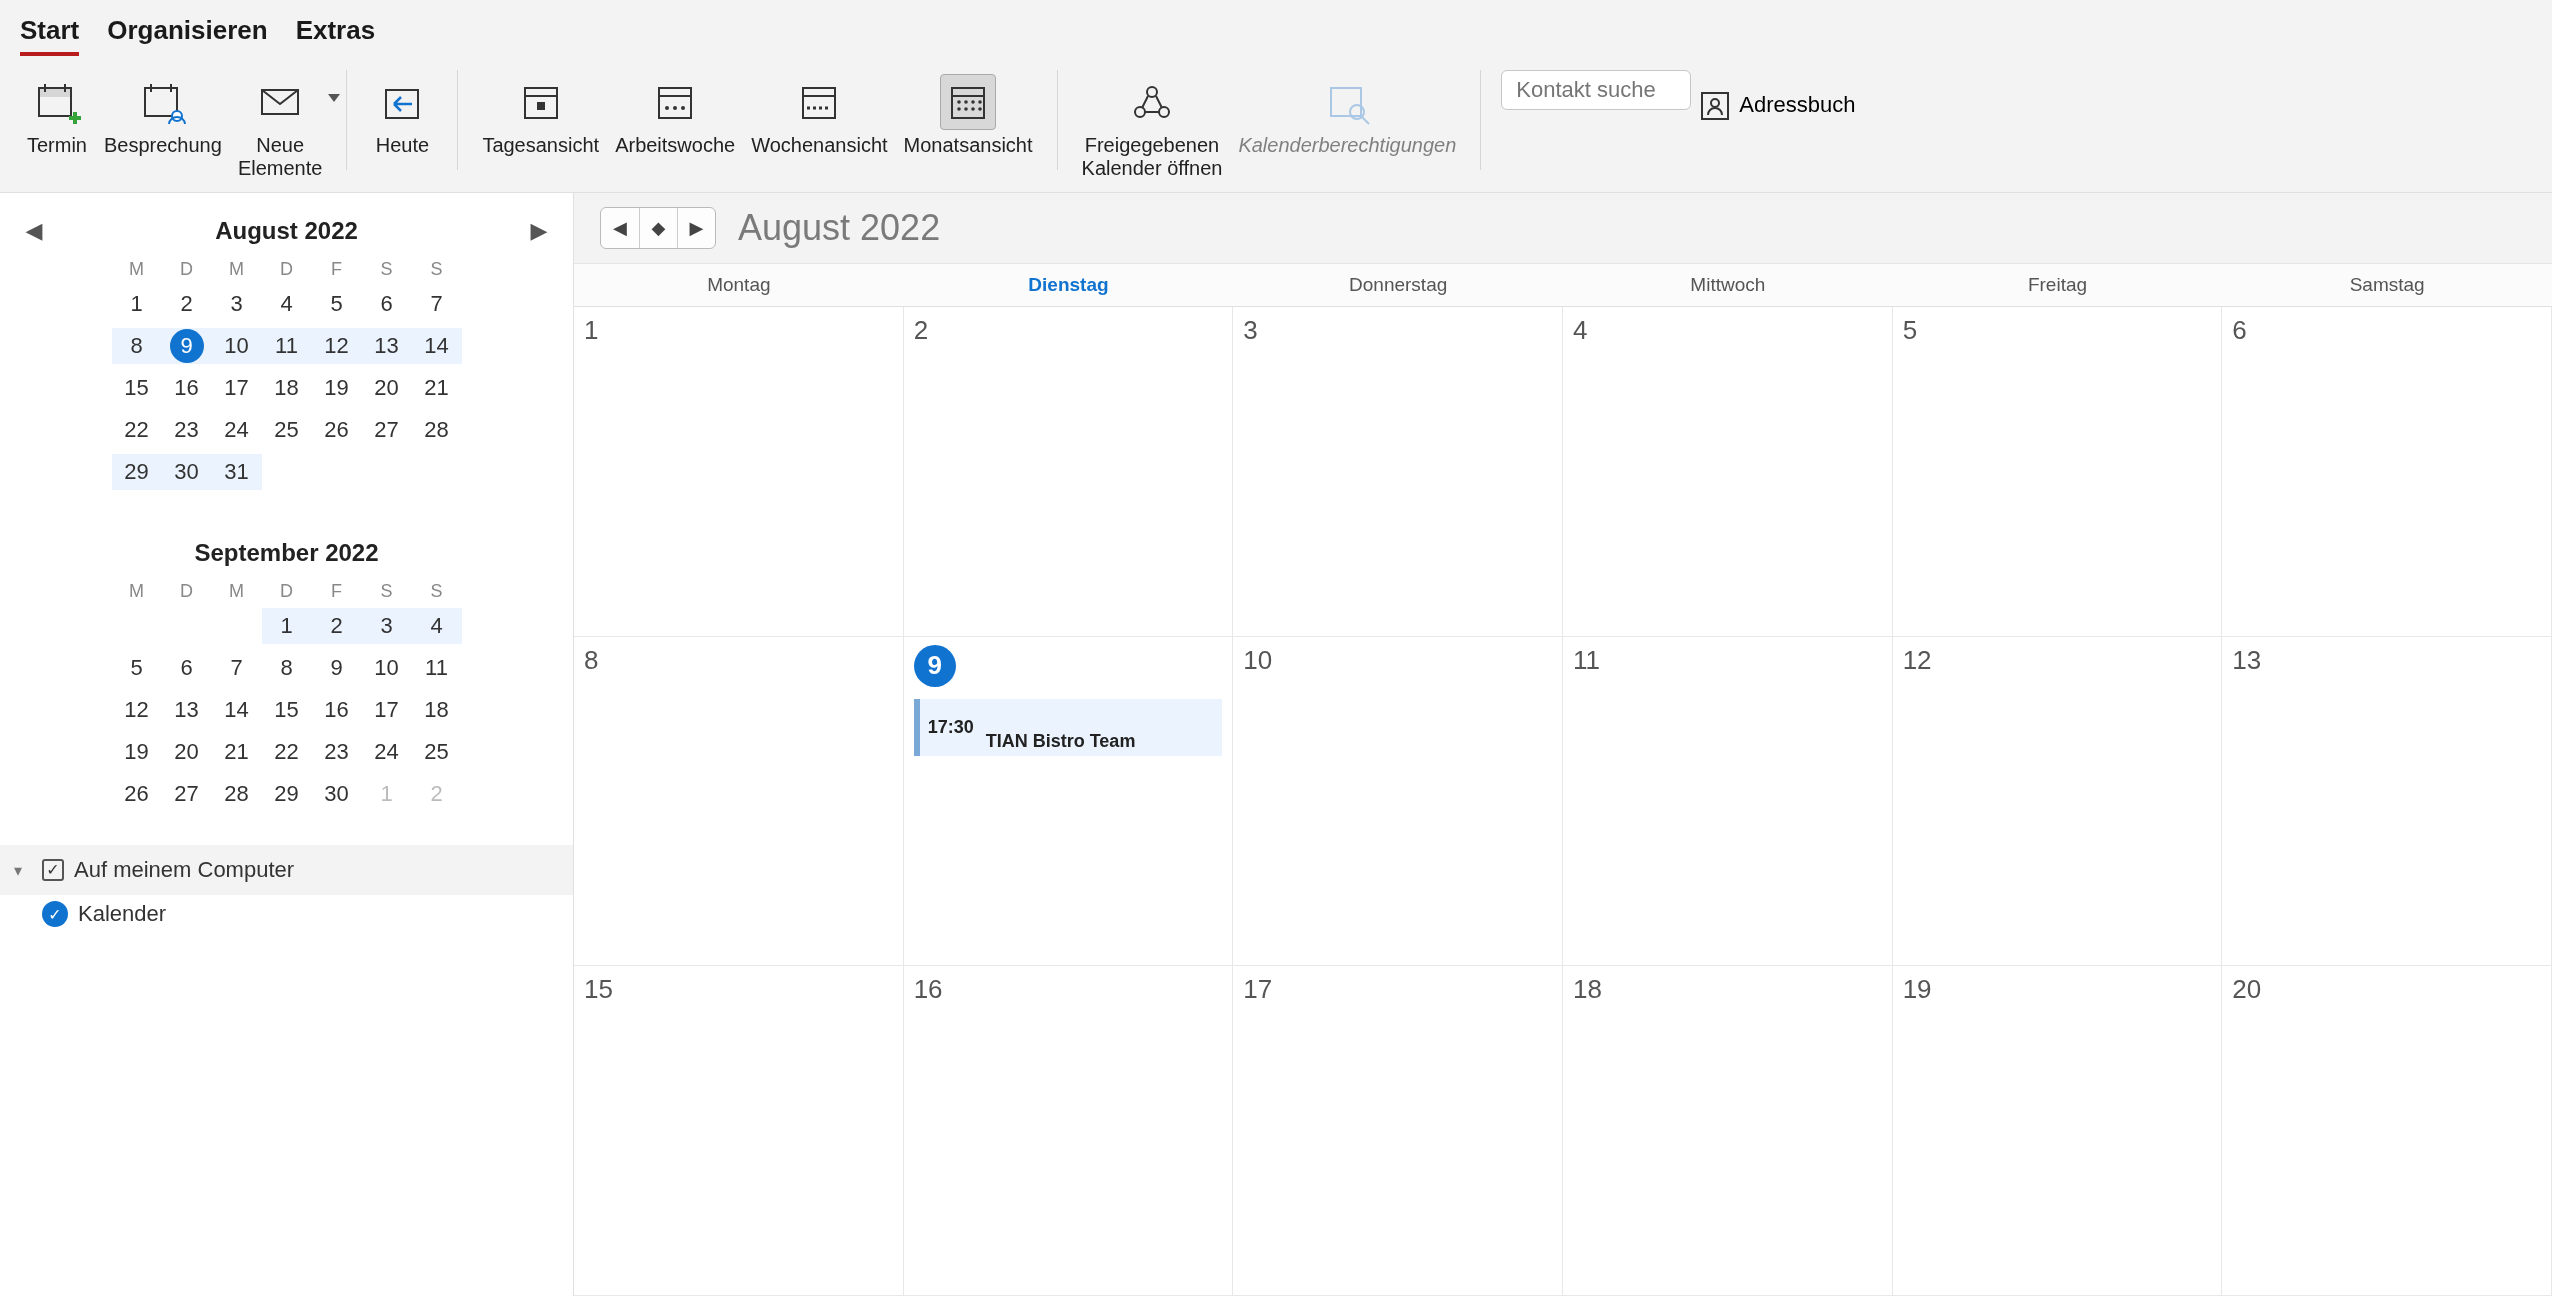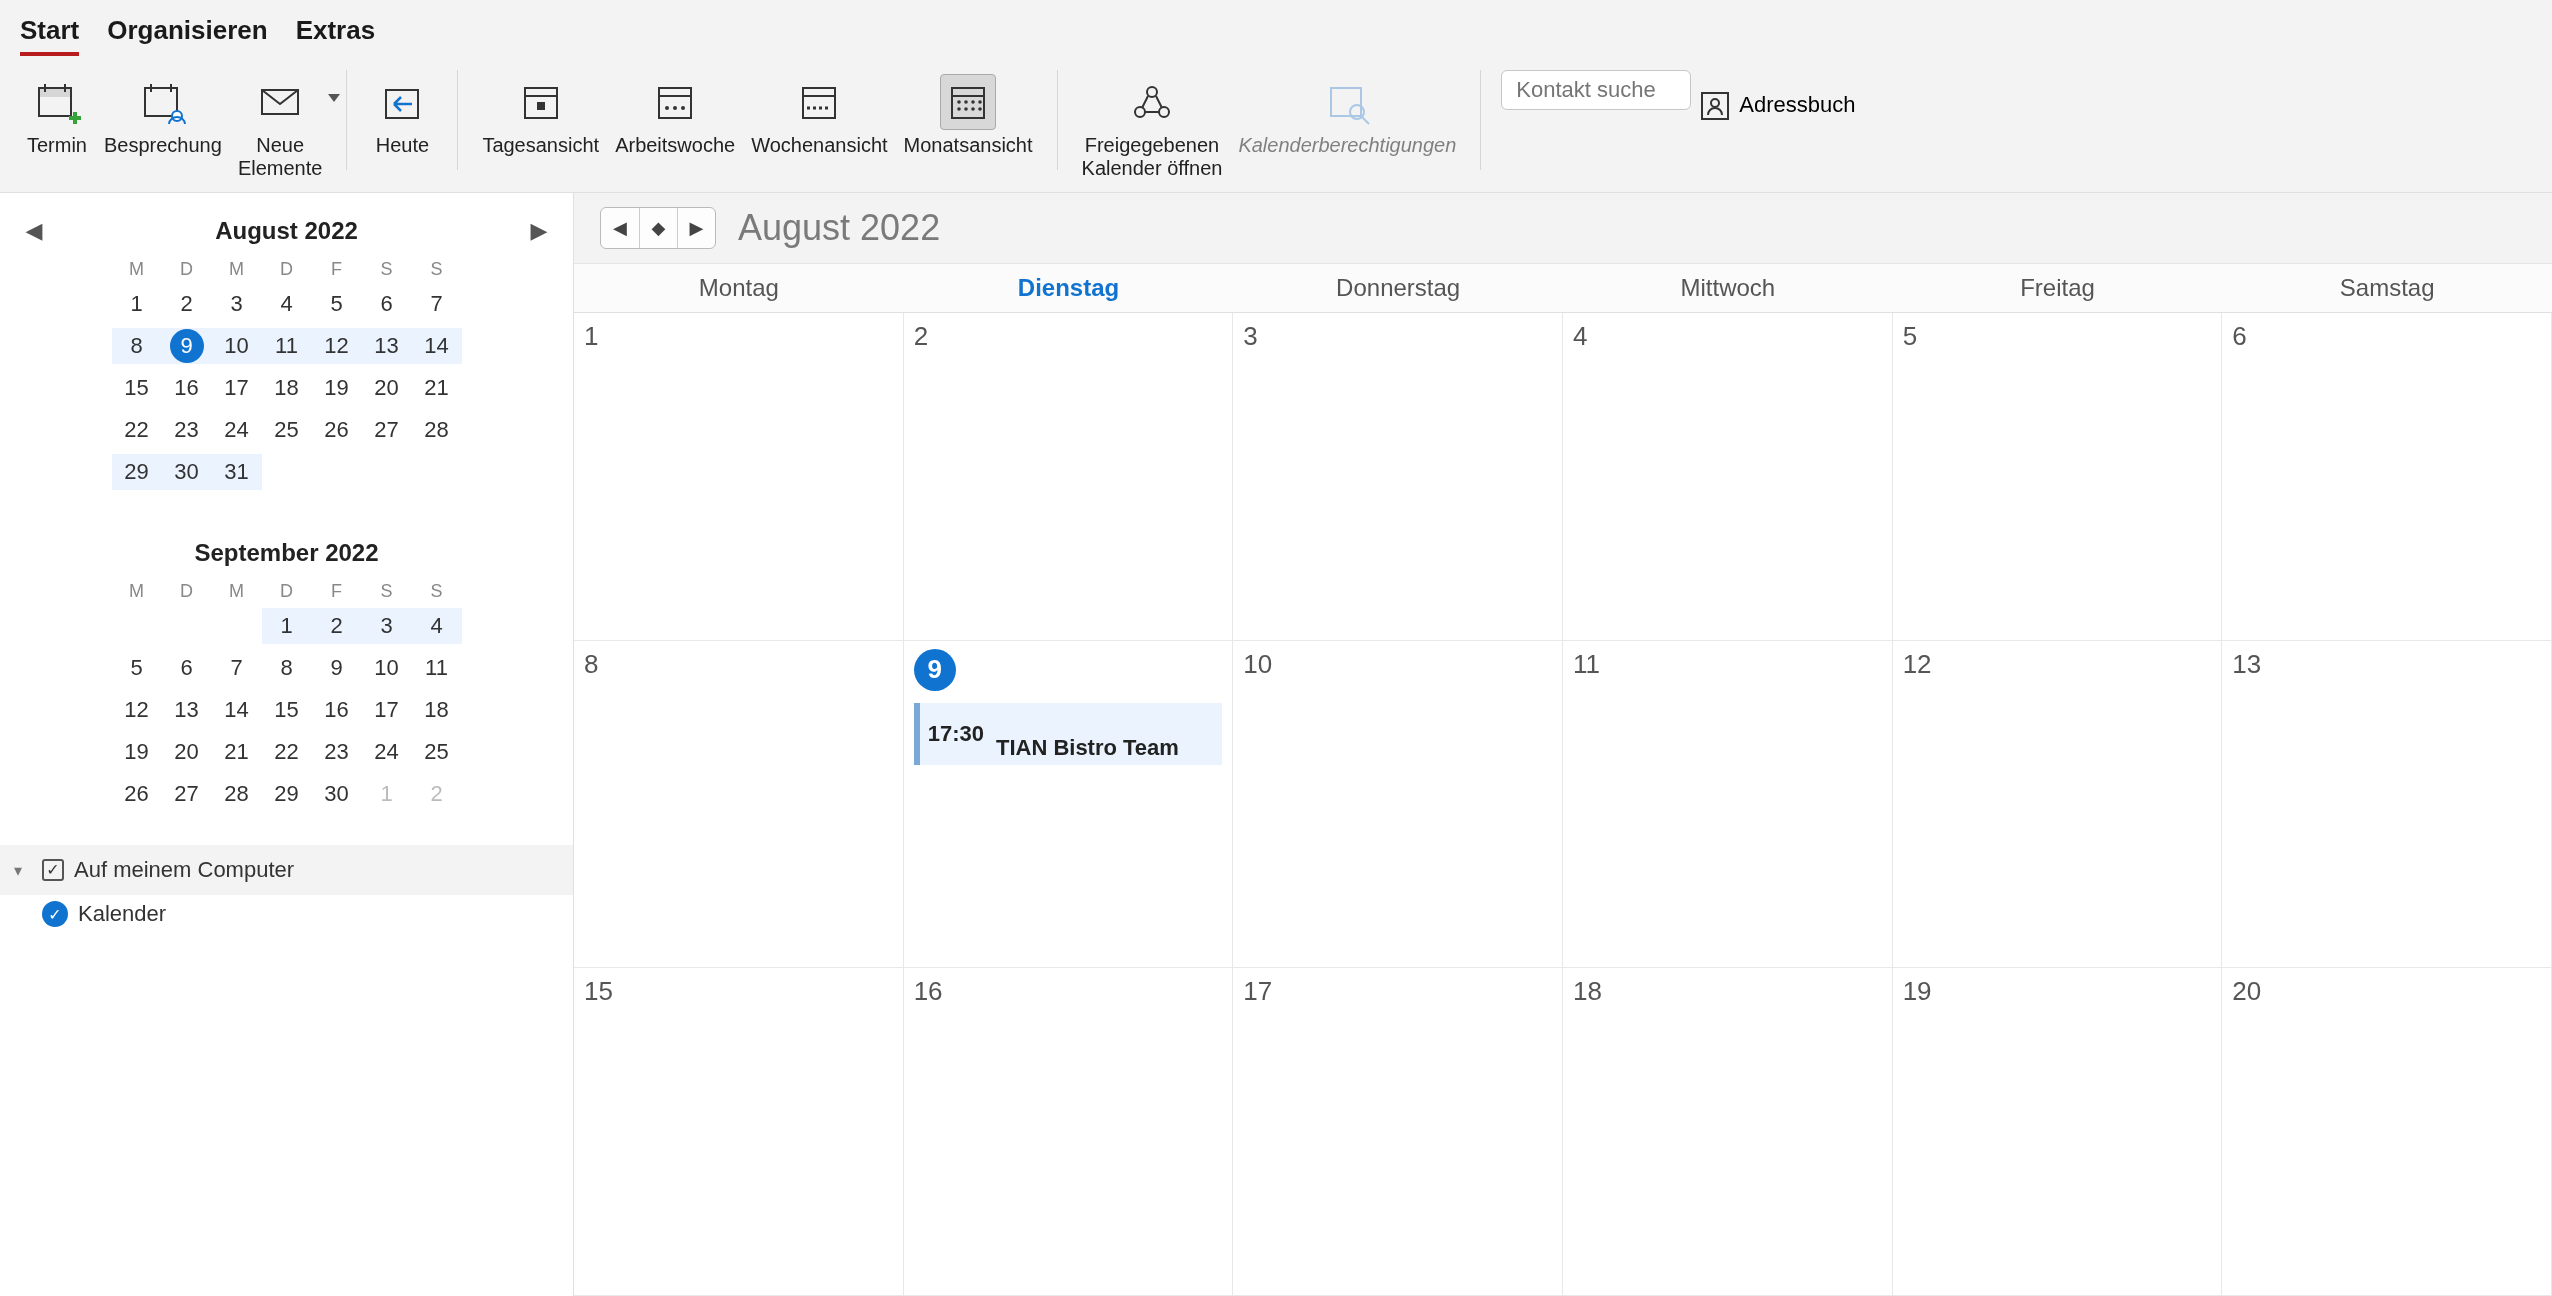--- a/index.html
+++ b/index.html
@@ -56,28 +56,28 @@
 
 
 .cal { flex: 1; display: flex; flex-direction: column; }
 .cal-toolbar { display: flex; align-items: center; gap: 22px; padding: 14px 26px; background: #f3f3f3; border-bottom: 1px solid #e5e5e5; }
 .cal-nav-box { display: flex; border: 1px solid #bbb; border-radius: 6px; overflow: hidden; background:#fdfdfd;}
 .cal-nav-btn { width: 38px; height: 40px; display: flex; align-items: center; justify-content: center; cursor:pointer; font-family: Arial; font-size:18px; color:#444;}
 .cal-nav-btn + .cal-nav-btn { border-left: 1px solid #ccc; }
 .cal-title { font-size: 36px; font-weight: 500; color: #7a7a7a; }
 
 .dow-row { display: grid; grid-template-columns: repeat(6, 1fr); background: #fbfbfb; border-bottom: 1px solid #e0e0e0;}
-.dow-cell { text-align: center; font-size: 24px; color: #555; padding: 10px 0; font-weight:500;}
+.dow-cell { text-align: center; font-size: 19px; color: #555; padding: 10px 0; font-weight:500;}
 .dow-cell.today { color: #1173d0; font-weight:700;}
 
 .grid { flex:1; display:grid; grid-template-columns: repeat(6,1fr); grid-auto-rows: 1fr; }
 .day-cell { border-right: 1px solid #e8e8e8; border-bottom:1px solid #e8e8e8; padding: 8px 10px; position:relative;}
 .day-num { font-size: 26px; color: #555; font-weight:400;}
 .day-num.today { display:inline-flex; width:42px; height:42px; border-radius:50%; background:#1173d0; color:#fff; align-items:center; justify-content:center; font-weight:700;}
-.event { margin-top: 12px; background:#eaf3fe; border-left: 6px solid #7aa9d8; padding: 4px 8px; display:flex; gap:12px; font-size:22px; align-items:center;}
+.event { margin-top: 12px; background:#eaf3fe; border-left: 6px solid #7aa9d8; padding: 4px 8px; display:flex; gap:12px; font-size:18px; align-items:center;}
 .event-time { font-weight:700; color:#222;}
 .event-title { font-weight:700; color:#222;margin-top:28px;}
 
 svg { display:block; }
 </style>
 </head>
 <body>
 
 <div class="tabs">
   <div class="tab active">Start</div>

